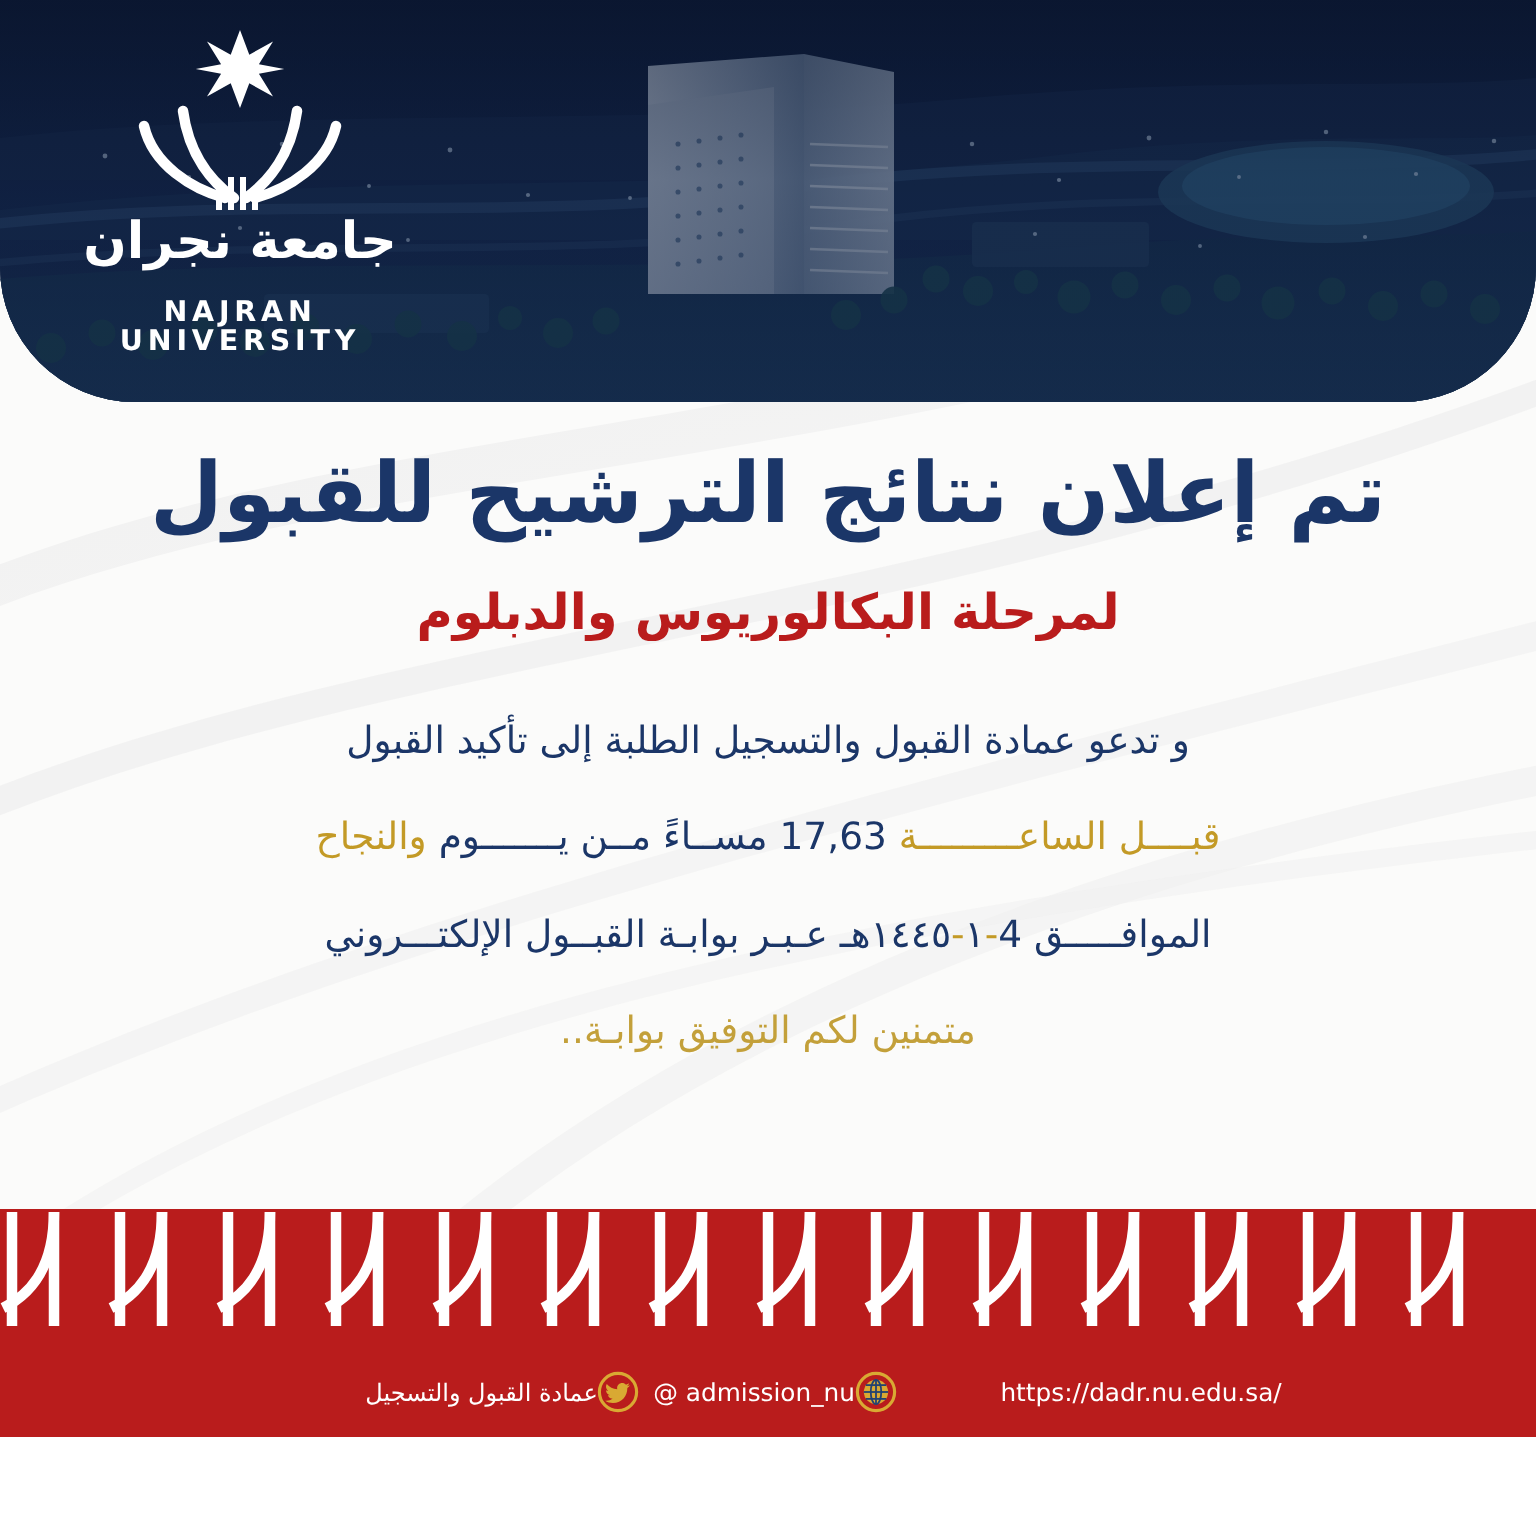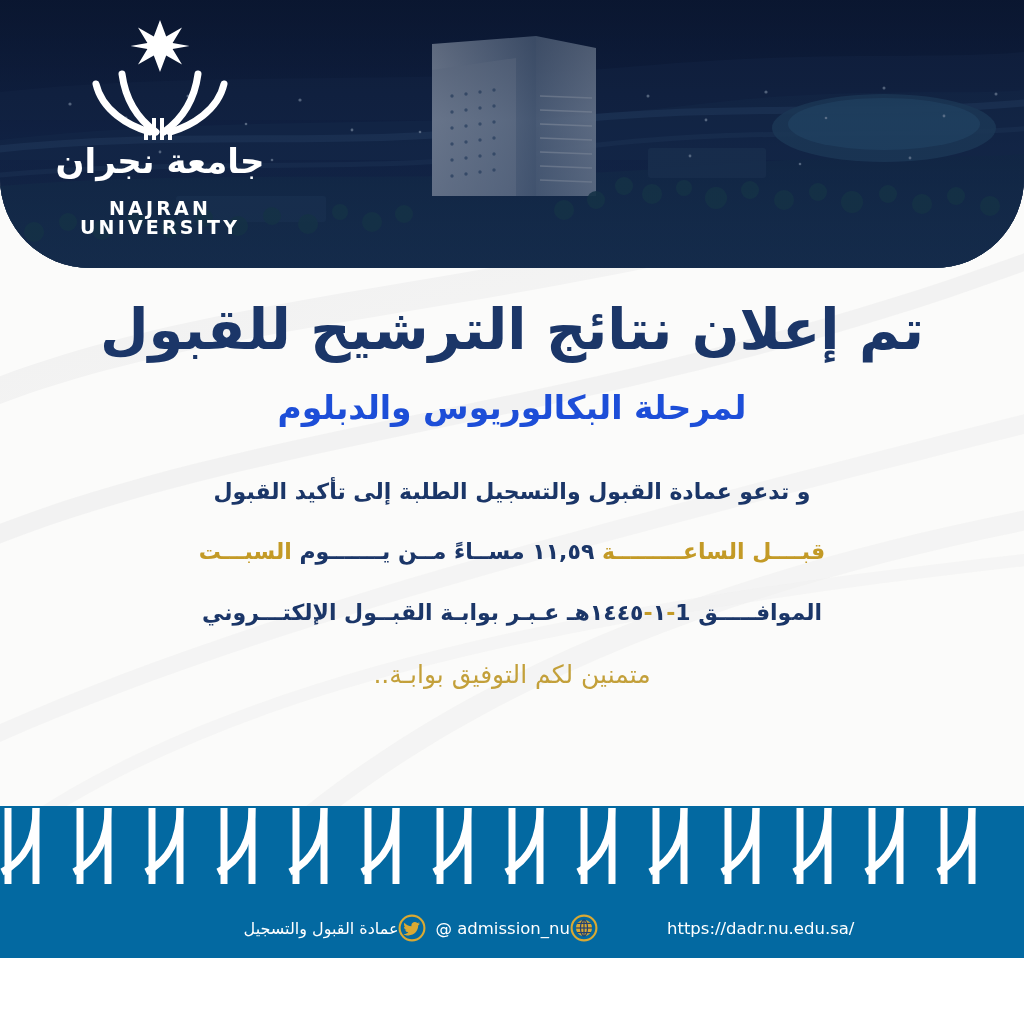--- a/index.html
+++ b/index.html
@@ -87,52 +87,52 @@
     color:#1b3668;
     line-height:1.30;
     letter-spacing:-0.3px;
   }
   .headline .ln { display:block; }
 
   .subhead {
     margin-top:20px;
     font-size:33px;
     font-weight:700;
-    color:#1d4ed8;
+    color:#b91c1c;
     line-height:1.3;
   }
 
   .body-lines {
     margin-top:48px;
   }
   .bline {
     display:block;
-    font-size:22px;
-    font-weight:700;
+    font-size:25px;
+    font-weight:400;
     color:#1b3668;
     line-height:1.30;
     margin-bottom:32px;
     white-space:nowrap;
   }
   .gold { color:#c39a26; }
 
   .wish {
     margin-top:14px;
     font-size:25px;
     font-weight:400;
     color:#c3a03a;
     line-height:1.3;
   }
 
   
   .footer-wrap {
     position:absolute;
     left:0; bottom:0;
     width:1024px; height:152px;
-    background:#0369a1;
+    background:#b91c1c;
     z-index:4;
     overflow:hidden;
   }
   .zigband {
     position:absolute;
     top:0; left:0;
     width:1024px; height:92px;
   }
   .footer-bar {
     position:absolute;
@@ -353,26 +353,26 @@
     </div>
 
     <div class="subhead">لمرحلة البكالوريوس والدبلوم</div>
 
     <div class="body-lines">
 
       <span class="bline">و تدعو عمادة القبول والتسجيل الطلبة إلى تأكيد القبول</span>
 
       <span class="bline">
         <span class="gold">قبــــل الساعـــــــــة</span>
-        <span>١١,٥٩ مســاءً مــن يـــــــوم</span>
-        <span class="gold">السبـــت</span>
+        <span>17,63 مســاءً مــن يـــــــوم</span>
+        <span class="gold">والنجاح</span>
       </span>
 
       <span class="bline">
-        <span>الموافـــــق 1</span><span class="gold">-</span><span>١</span><span class="gold">-</span><span>١٤٤٥هـ عـبـر بوابـة القبــول الإلكتـــروني</span>
+        <span>الموافـــــق 4</span><span class="gold">-</span><span>١</span><span class="gold">-</span><span>١٤٤٥هـ عـبـر بوابـة القبــول الإلكتـــروني</span>
       </span>
     </div>
 
     <div class="wish">متمنين لكم التوفيق بوابـة..</div>
   </div>
 
   <div class="footer-wrap">
 
     <svg class="zigband" viewBox="0 0 1024 92" preserveAspectRatio="none">
       <g fill="none" stroke="#ffffff" stroke-width="7" stroke-linecap="butt">

